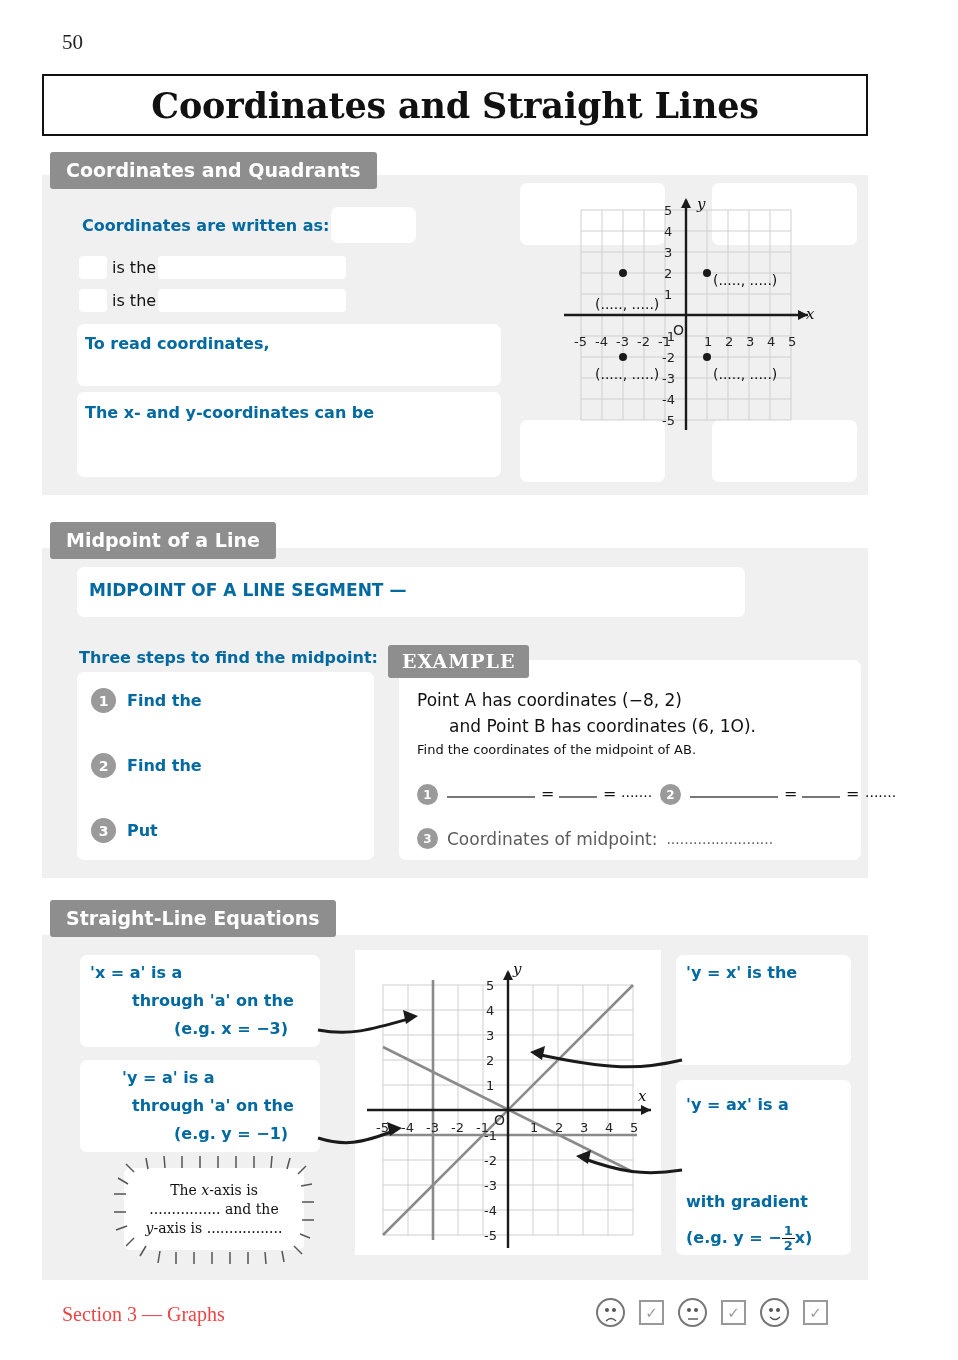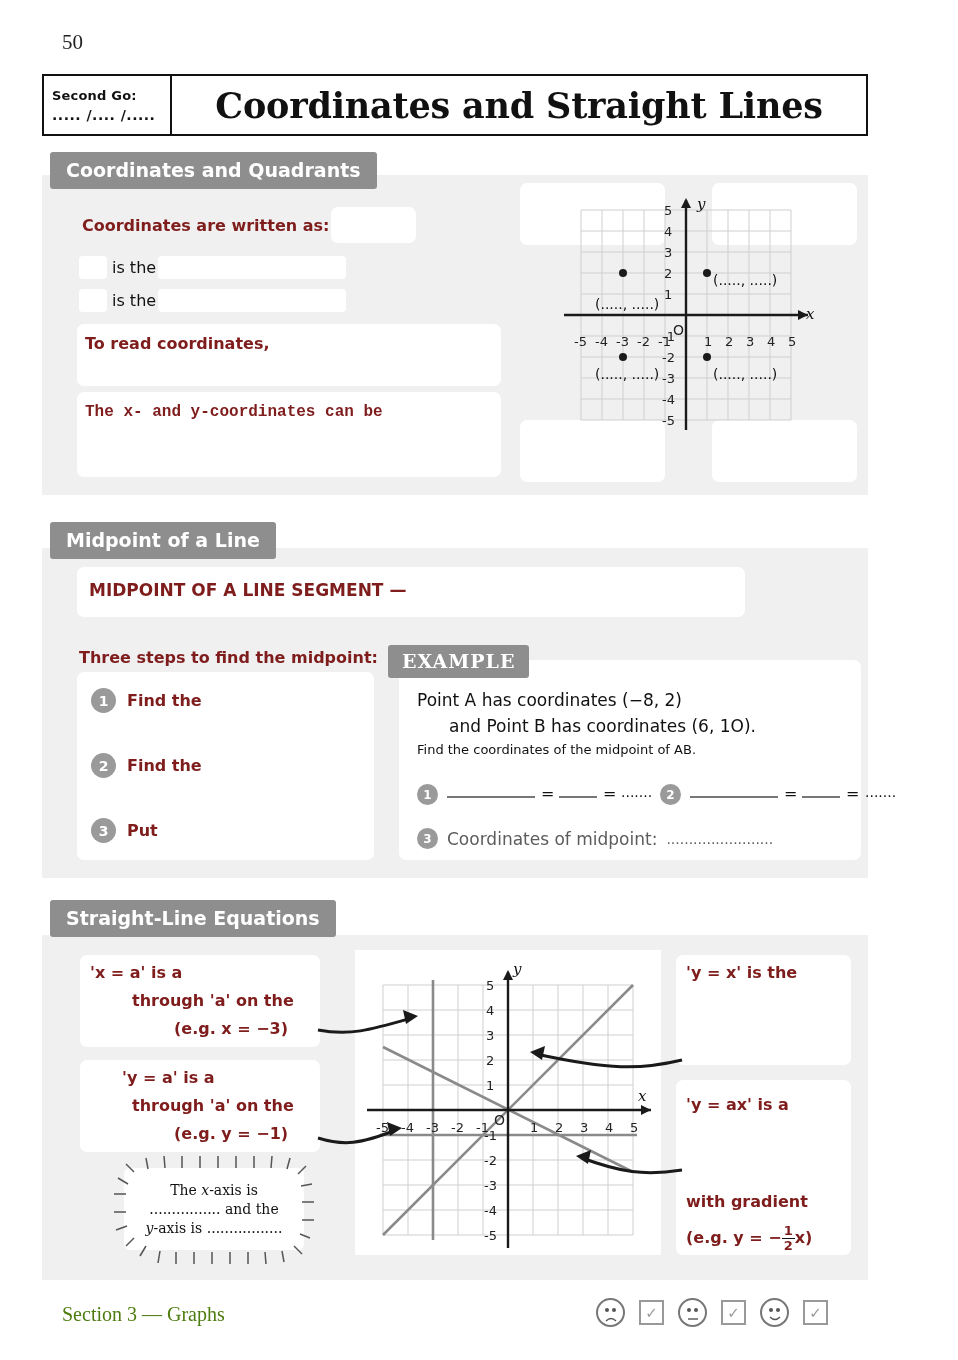--- a/index.html
+++ b/index.html
@@ -42,21 +42,21 @@
   .sec-head{
     position:absolute;background:#8e8e8e;color:#fff;
     font-size:19px;font-weight:bold;
     padding:7px 16px 8px 16px;border-radius:3px;
     white-space:nowrap;
   }
 
   .wbox{background:#fff;border-radius:7px;}
   .wline{background:#fff;border-radius:4px;}
 
-  .lbl{font-size:16px;font-weight:bold;color:#7f1d1d;}
+  .lbl{font-size:16px;font-weight:bold;color:#0369a1;}
   .lbl-light{font-size:16px;color:#111;}
 
   
   .circ{
     width:25px;height:25px;border-radius:50%;
     background:#9a9a9a;color:#fff;font-size:14px;font-weight:bold;
     display:flex;align-items:center;justify-content:center;
   }
   .circ.small{width:21px;height:21px;font-size:12px;}
 
@@ -69,21 +69,21 @@
   
   .example-banner{
     position:absolute;background:#8e8e8e;color:#fff;
     font-family:"DejaVu Serif", serif;font-weight:bold;font-size:19px;
     letter-spacing:1px;padding:5px 14px 6px 14px;border-radius:3px;
   }
 
   
   .footer-text{
     position:absolute;left:62px;top:1303px;
-    font-family:"Liberation Serif", serif;font-size:20px;color:#4d7c0f;
+    font-family:"Liberation Serif", serif;font-size:20px;color:#ef4444;
   }
   .smiley{
     width:29px;height:29px;border-radius:50%;
     border:2px solid #777;box-sizing:border-box;position:relative;background:#fff;
   }
   .smiley .eye{position:absolute;width:4px;height:4px;border-radius:50%;background:#555;top:8px;}
   .smiley .eye.l{left:7px;} .smiley .eye.r{right:7px;}
   .smiley .mouth{position:absolute;left:7px;right:7px;top:16px;height:6px;}
   .tickbox{
     width:25px;height:25px;border:2px solid #999;box-sizing:border-box;background:#fff;
@@ -102,24 +102,20 @@
   .frac .den{display:block;padding:0 2px;}
 </style>
 </head>
 <body>
 
 <div class="page">
 
   <div class="page-number">50</div>
 
   <div class="title-bar">
-    <div class="second-go">
-      <div class="sg-label">Second Go:</div>
-      <div class="sg-date">..... /.... /.....</div>
-    </div>
     <div class="title-main">Coordinates and Straight Lines</div>
   </div>
 
   <div class="section" style="left:42px;top:175px;width:826px;height:320px;"></div>
   <div class="sec-head" style="left:50px;top:152px;">Coordinates and Quadrants</div>
 
   <div class="lbl" style="position:absolute;left:82px;top:216px;">Coordinates are written as:</div>
   <div class="wbox" style="position:absolute;left:331px;top:207px;width:85px;height:36px;"></div>
 
   <div class="wline" style="position:absolute;left:79px;top:256px;width:28px;height:23px;"></div>
@@ -127,21 +123,21 @@
   <div class="wline" style="position:absolute;left:158px;top:256px;width:188px;height:23px;"></div>
 
   <div class="wline" style="position:absolute;left:79px;top:289px;width:28px;height:23px;"></div>
   <div class="lbl-light" style="position:absolute;left:112px;top:291px;">is the</div>
   <div class="wline" style="position:absolute;left:158px;top:289px;width:188px;height:23px;"></div>
 
   <div class="wbox" style="position:absolute;left:77px;top:324px;width:424px;height:62px;"></div>
   <div class="lbl" style="position:absolute;left:85px;top:334px;">To read coordinates,</div>
 
   <div class="wbox" style="position:absolute;left:77px;top:392px;width:424px;height:85px;"></div>
-  <div class="lbl" style="position:absolute;left:85px;top:403px;font-family:Liberation Mono, monospace;">The x- and y-coordinates can be</div>
+  <div class="lbl" style="position:absolute;left:85px;top:403px;">The x- and y-coordinates can be</div>
 
   <div class="wbox" style="position:absolute;left:520px;top:183px;width:145px;height:62px;"></div>
   <div class="wbox" style="position:absolute;left:712px;top:183px;width:145px;height:62px;"></div>
   <div class="wbox" style="position:absolute;left:520px;top:420px;width:145px;height:62px;"></div>
   <div class="wbox" style="position:absolute;left:712px;top:420px;width:145px;height:62px;"></div>
 
   <div class="graphbox" style="left:556px;top:190px;width:260px;height:250px;background:transparent;">
     <svg width="260" height="250" viewBox="0 0 260 250">
 
       <g stroke="#cfcfcf" stroke-width="1">

